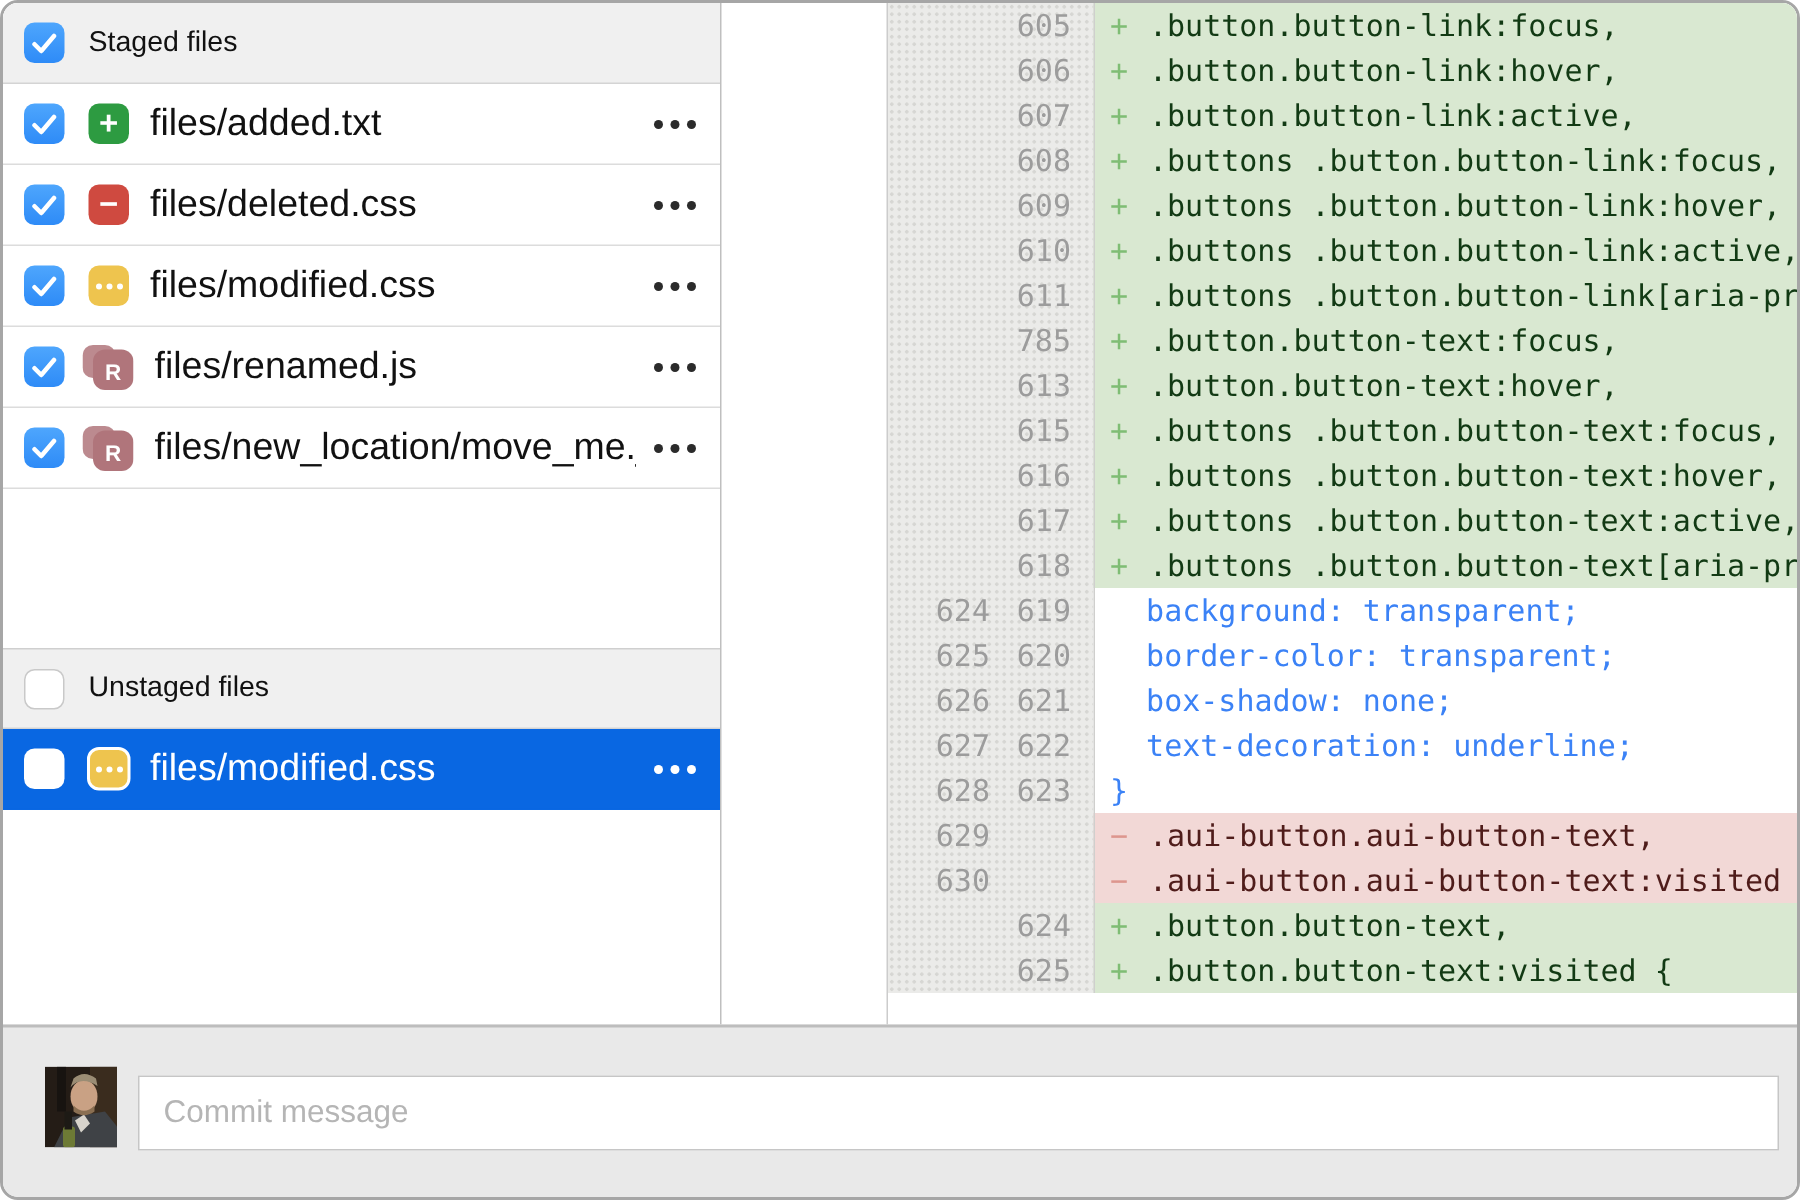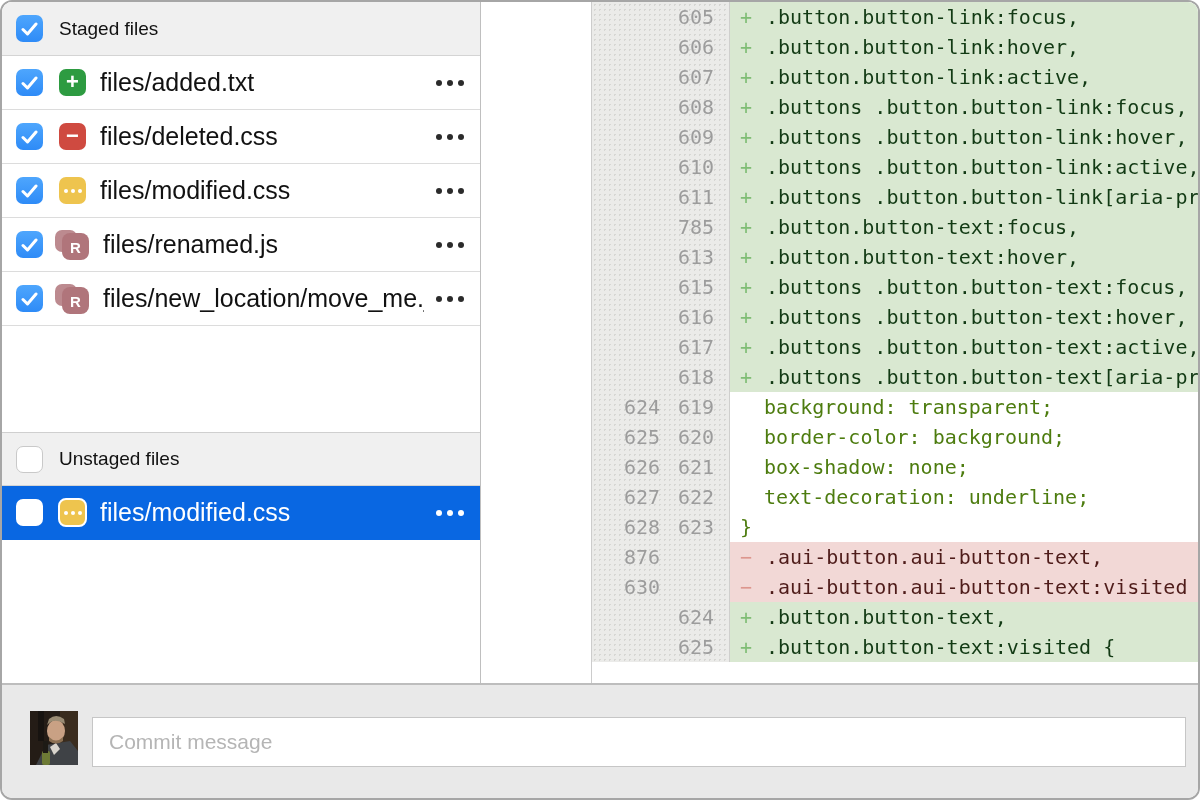--- a/index.html
+++ b/index.html
@@ -56,21 +56,21 @@
           background-size:5px 5px;display:flex;color:#9c9c9c;}
   .gnum{display:block;text-align:right;}
   .gnum.old{width:68px;}
   .gnum.new{width:54px;}
   .code{flex:1;border-left:1px solid #cfcfcd;padding-left:10px;overflow:hidden;}
   .code .sign{display:inline-block;width:26px;}
   .diff-row.add .code{background:#d9e8d1;color:#123a14;}
   .diff-row.add .sign{color:#7fbd74;}
   .diff-row.del .code{background:#f2d8d6;color:#4f1c1a;}
   .diff-row.del .sign{color:#dd968e;}
-  .diff-row.ctx .code{background:#ffffff;color:#4d7c0f;}
+  .diff-row.ctx .code{background:#ffffff;color:#3b82f6;}
 
   
   .commit-bar{position:absolute;left:0;right:0;bottom:0;height:115px;background:#e9e9e9;
               border-top:2px solid #bdbdbd;}
   .avatar{position:absolute;left:28px;top:26px;width:48px;height:54px;overflow:hidden;}
   .commit-input{position:absolute;left:90px;right:12px;top:32px;height:50px;
                 background:#ffffff;border:1px solid #c6c6c6;font-size:21px;
                 font-family:"Liberation Sans",sans-serif;padding:0 16px;color:#ef4444;outline:none;}
   .commit-input::placeholder{color:#b5b5b5;}
 </style>
@@ -217,25 +217,25 @@
       <div class="diff-row add"><span class="gutter"><span class="gnum old"></span><span class="gnum new">609</span></span><span class="code"><span class="sign">+</span>.buttons .button.button-link:hover,</span></div>
       <div class="diff-row add"><span class="gutter"><span class="gnum old"></span><span class="gnum new">610</span></span><span class="code"><span class="sign">+</span>.buttons .button.button-link:active,</span></div>
       <div class="diff-row add"><span class="gutter"><span class="gnum old"></span><span class="gnum new">611</span></span><span class="code"><span class="sign">+</span>.buttons .button.button-link[aria-pre</span></div>
       <div class="diff-row add"><span class="gutter"><span class="gnum old"></span><span class="gnum new">785</span></span><span class="code"><span class="sign">+</span>.button.button-text:focus,</span></div>
       <div class="diff-row add"><span class="gutter"><span class="gnum old"></span><span class="gnum new">613</span></span><span class="code"><span class="sign">+</span>.button.button-text:hover,</span></div>
       <div class="diff-row add"><span class="gutter"><span class="gnum old"></span><span class="gnum new">615</span></span><span class="code"><span class="sign">+</span>.buttons .button.button-text:focus,</span></div>
       <div class="diff-row add"><span class="gutter"><span class="gnum old"></span><span class="gnum new">616</span></span><span class="code"><span class="sign">+</span>.buttons .button.button-text:hover,</span></div>
       <div class="diff-row add"><span class="gutter"><span class="gnum old"></span><span class="gnum new">617</span></span><span class="code"><span class="sign">+</span>.buttons .button.button-text:active,</span></div>
       <div class="diff-row add"><span class="gutter"><span class="gnum old"></span><span class="gnum new">618</span></span><span class="code"><span class="sign">+</span>.buttons .button.button-text[aria-pre</span></div>
       <div class="diff-row ctx"><span class="gutter"><span class="gnum old">624</span><span class="gnum new">619</span></span><span class="code">  background: transparent;</span></div>
-      <div class="diff-row ctx"><span class="gutter"><span class="gnum old">625</span><span class="gnum new">620</span></span><span class="code">  border-color: background;</span></div>
+      <div class="diff-row ctx"><span class="gutter"><span class="gnum old">625</span><span class="gnum new">620</span></span><span class="code">  border-color: transparent;</span></div>
       <div class="diff-row ctx"><span class="gutter"><span class="gnum old">626</span><span class="gnum new">621</span></span><span class="code">  box-shadow: none;</span></div>
       <div class="diff-row ctx"><span class="gutter"><span class="gnum old">627</span><span class="gnum new">622</span></span><span class="code">  text-decoration: underline;</span></div>
       <div class="diff-row ctx"><span class="gutter"><span class="gnum old">628</span><span class="gnum new">623</span></span><span class="code">}</span></div>
-      <div class="diff-row del"><span class="gutter"><span class="gnum old">876</span><span class="gnum new"></span></span><span class="code"><span class="sign">−</span>.aui-button.aui-button-text,</span></div>
+      <div class="diff-row del"><span class="gutter"><span class="gnum old">629</span><span class="gnum new"></span></span><span class="code"><span class="sign">−</span>.aui-button.aui-button-text,</span></div>
       <div class="diff-row del"><span class="gutter"><span class="gnum old">630</span><span class="gnum new"></span></span><span class="code"><span class="sign">−</span>.aui-button.aui-button-text:visited {</span></div>
       <div class="diff-row add"><span class="gutter"><span class="gnum old"></span><span class="gnum new">624</span></span><span class="code"><span class="sign">+</span>.button.button-text,</span></div>
       <div class="diff-row add"><span class="gutter"><span class="gnum old"></span><span class="gnum new">625</span></span><span class="code"><span class="sign">+</span>.button.button-text:visited {</span></div>
     </div>
 
   <div class="commit-bar">
     <div class="avatar">
       <svg width="48" height="54" viewBox="0 0 48 54">
         <rect width="48" height="54" fill="#241c16"></rect>
         <rect x="30" y="0" width="18" height="54" fill="#3a2c1e"></rect>

